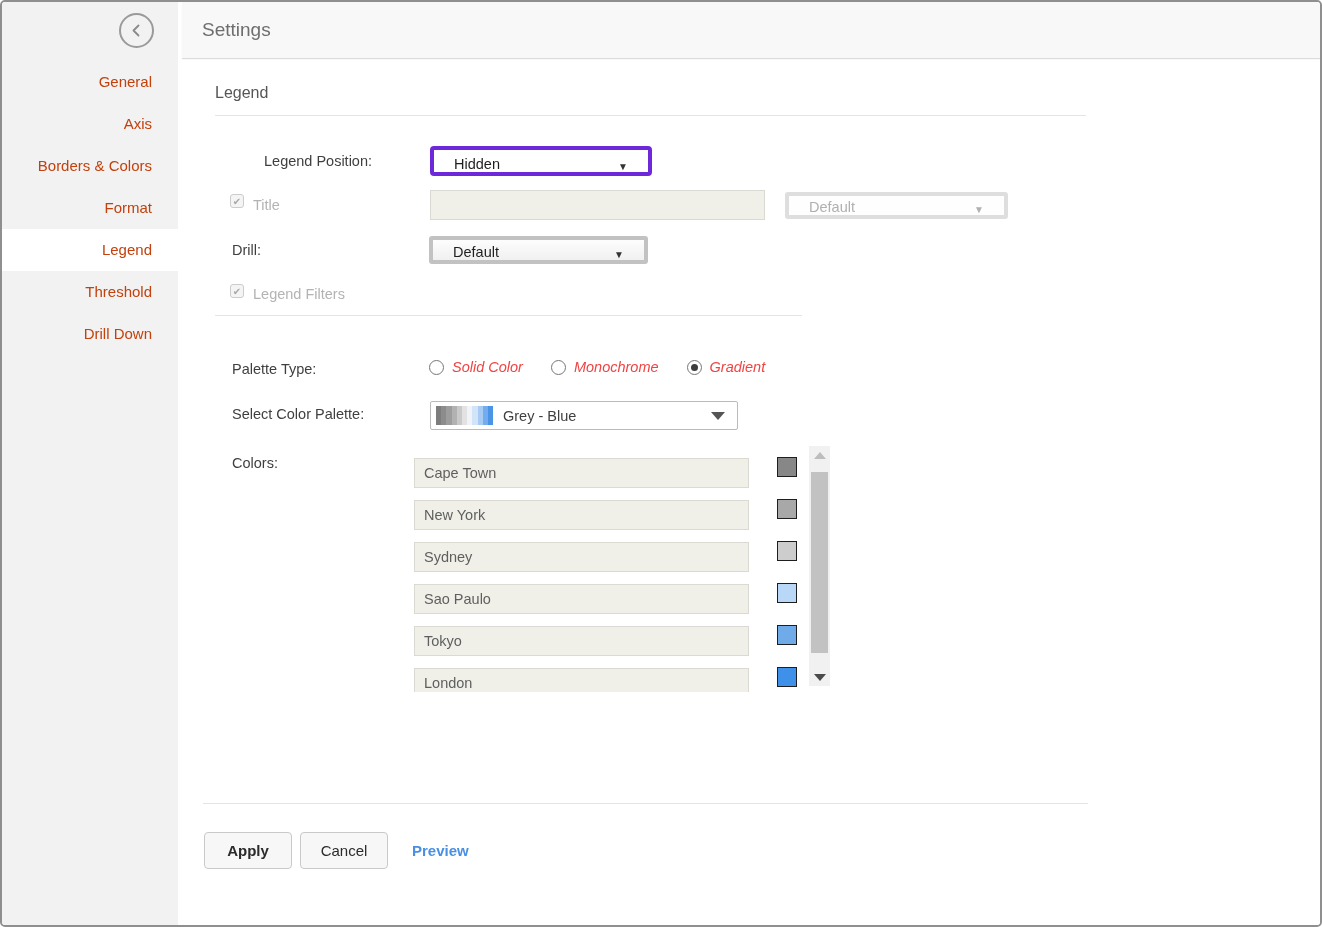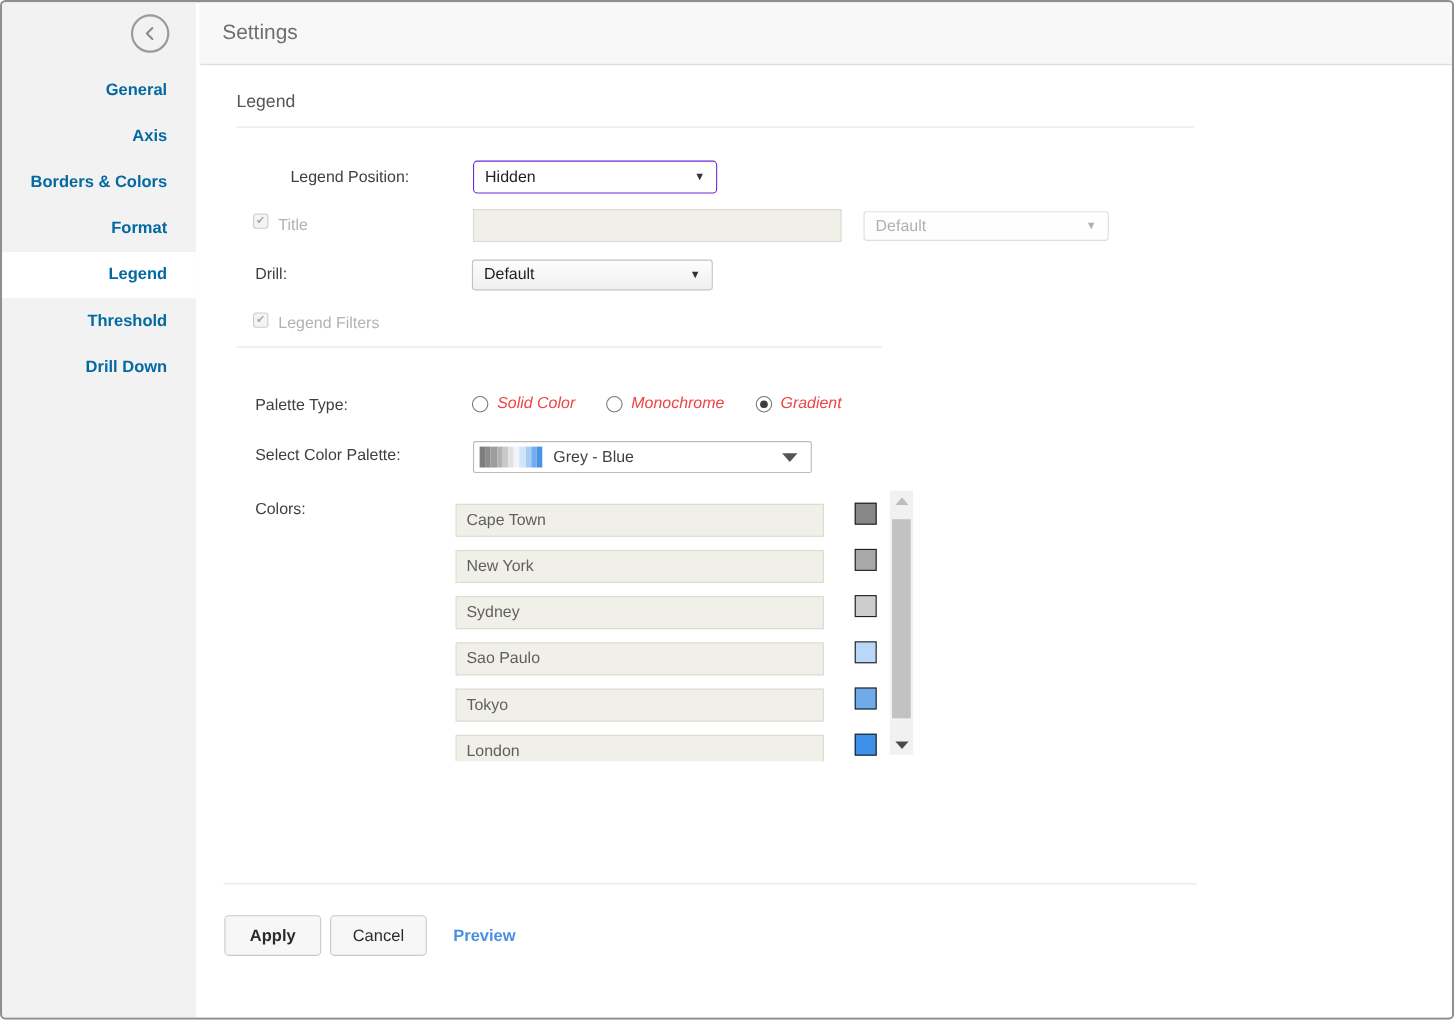--- a/index.html
+++ b/index.html
@@ -17,21 +17,21 @@
   .back-btn {
     position:absolute; top:11px; right:24px; width:35px; height:35px;
     border:2px solid #9a9a9a; border-radius:50%;
     display:flex; align-items:center; justify-content:center;
     cursor:pointer; background:transparent;
   }
   .back-btn svg { display:block; }
   .nav { position:absolute; top:59px; left:0; width:100%; }
   .nav-item {
     height:42px; line-height:42px; text-align:right; padding-right:26px;
-    font-size:15px; color:#0369a1; cursor:pointer; white-space:nowrap;font-weight:bold;
+    font-size:15px; color:#c2410c; cursor:pointer; white-space:nowrap;
   }
   .nav-item.active { background:#ffffff; }
   
   .topbar {
     position:absolute; left:180px; top:0; right:0; height:57px;
     background:#f8f8f8; border-bottom:1px solid #dcdcdc;
     display:flex; align-items:center;
     box-shadow:0 1px 2px rgba(0,0,0,0.04);
   }
   .topbar h1 { font-size:19px; font-weight:400; color:#6e6e6e; margin-left:20px; }
@@ -39,23 +39,23 @@
   .main { position:absolute; left:177px; top:58px; right:0; bottom:0; background:#fff; }
   .section-title { position:absolute; left:36px; top:24px; font-size:16px; font-weight:400; color:#565656; }
   .divider { position:absolute; height:1px; background:#e4e4e4; }
   .div-top    { left:36px; top:55px;  width:871px; }
   .div-mid    { left:36px; top:255px; width:587px; }
   .div-bottom { left:24px; top:743px; width:885px; }
   .lbl { position:absolute; font-size:14.5px; color:#3f3f3f; white-space:nowrap; }
   .lbl.disabled { color:#b3b3b3; }
   
   .select {
-    position:absolute; background:#fff; border:1px solid #6d28d9; border-radius:4px;
-    display:flex; align-items:center; cursor:pointer;
-    font-size:14.5px; color:#1f1f1f; padding:0 10px;
+    position:absolute; background:#fff; border:4px solid #6d28d9; border-radius:4px;
+    display:flex; align-items:flex-end; cursor:pointer;
+    font-size:14.5px; color:#1f1f1f; padding:0 20px;
   }
   .select .caret { margin-left:auto; font-size:10px; color:#333; }
   .select.native {
     border-radius:3px; border-color:#c2c2c2;
     background:linear-gradient(#fdfdfd,#f0f0f0);
   }
   .select.disabled {
     border-color:#dedede; color:#b0b0b0; border-radius:3px; background:#fefefe; cursor:default;
   }
   .select.disabled .caret { color:#b0b0b0; }

